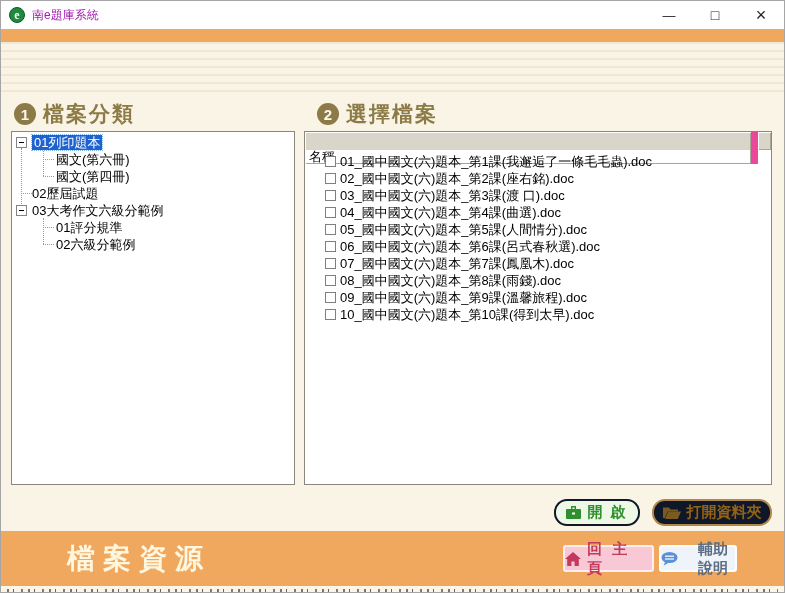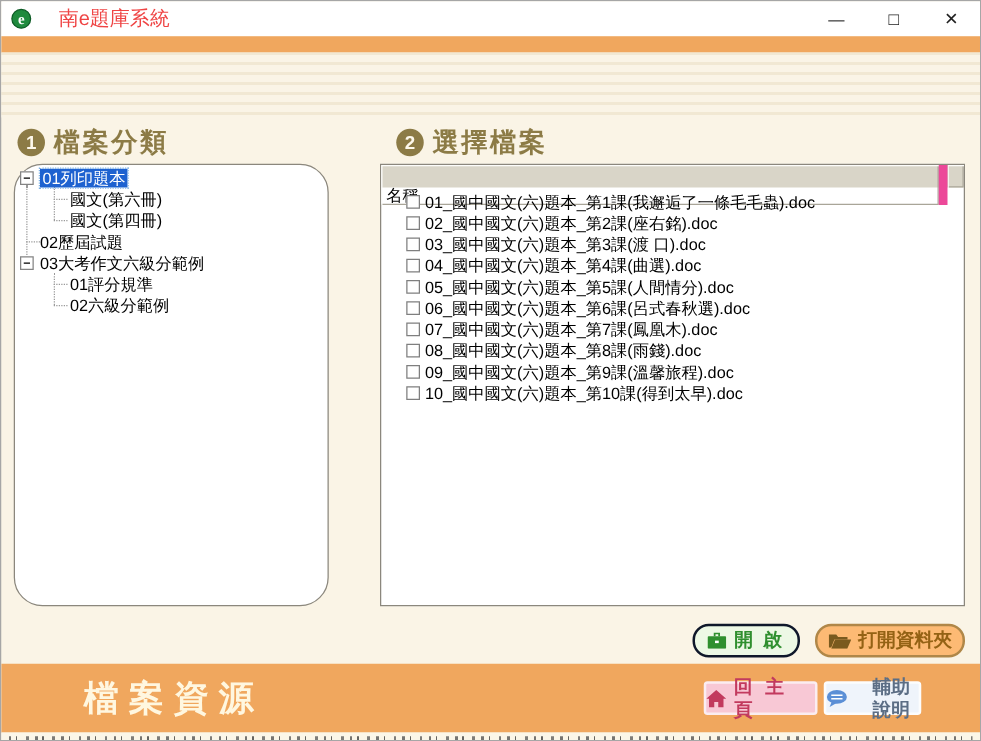--- a/index.html
+++ b/index.html
@@ -13,21 +13,21 @@
   .titlebar {
     position:absolute; left:0; top:0; width:100%; height:28px;
     background:#ffffff; display:flex; align-items:center;
   }
   .app-icon {
     width:16px; height:16px; border-radius:50%; background:#1f8a3d;
     border:1px solid #0e5c26; color:#fff; margin-left:8px;
     display:flex; align-items:center; justify-content:center;
     font-size:12px; font-weight:bold; font-family:"Liberation Serif", serif;
   }
-  .title-text { margin-left:22px; font-size:16px; color:#ef4444; }
+  .title-text { margin-left:7px; font-size:12px; color:#a21caf; }
   .win-controls { position:absolute; right:0; top:0; height:28px; display:flex; }
   .win-btn {
     width:46px; height:28px; display:flex; align-items:center; justify-content:center;
     color:#222; cursor:default;
   }
   .win-btn.min  { font-size:13px; }
   .win-btn.max  { font-size:14px; }
   .win-btn.close{ font-size:18px; }
   
   .top-orange { position:absolute; left:0; top:28px; width:100%; height:13px; background:#F0A75E; }
@@ -44,21 +44,21 @@
   .sec-right { left:316px; top:99px; }
   .num-badge {
     width:22px; height:22px; border-radius:50%; background:#8C7B46; color:#FDF8EC;
     display:flex; align-items:center; justify-content:center;
     font-size:15px; font-weight:bold; letter-spacing:0;
   }
   
   .panel {
     position:absolute; background:#fff; border:1px solid #8B877D;
   }
-  .tree-panel { left:10px; top:130px; width:252px; height:354px;border-radius:23px; }
+  .tree-panel { left:10px; top:130px; width:284px; height:354px; }
   .list-panel { left:303px; top:130px; width:468px; height:354px; }
   
   .vline { position:absolute; width:0; border-left:1px dotted #999; }
   .hline { position:absolute; height:0; border-top:1px dotted #999; }
   .expbox {
     position:absolute; width:11px; height:11px; background:#fff;
     border:1px solid #848484;
   }
   .expbox::after {
     content:""; position:absolute; left:2px; right:2px; top:4px; height:1px; background:#000;
@@ -91,21 +91,21 @@
   .act-btn {
     position:absolute; height:27px; display:flex; align-items:center; justify-content:center;
     gap:6px; border-radius:13px; font-size:15px; font-weight:bold; cursor:default;
   }
   .btn-open {
     left:553px; top:498px; width:86px;
     background:#EDF8E5; border:2px solid #0f172a; color:#2F8F2F; letter-spacing:2px;
   }
   .btn-folder {
     left:651px; top:498px; width:120px;
-    background:#fdba74; border:2px solid #B08748; color:#946214;
+    background:#0f172a; border:2px solid #B08748; color:#946214;
   }
   
   .footer-bar { position:absolute; left:0; top:530px; width:100%; height:55px; background:#F0A75E; }
   .footer-title {
     position:absolute; left:66px; top:0; height:55px; display:flex; align-items:center;
     font-size:28px; font-weight:bold; color:#FFF7E0; letter-spacing:8px;
   }
   .footer-btn {
     position:absolute; top:14px; height:27px; display:flex; align-items:center; justify-content:center;
     gap:6px; font-size:15px; font-weight:bold; border-radius:3px; cursor:default;

